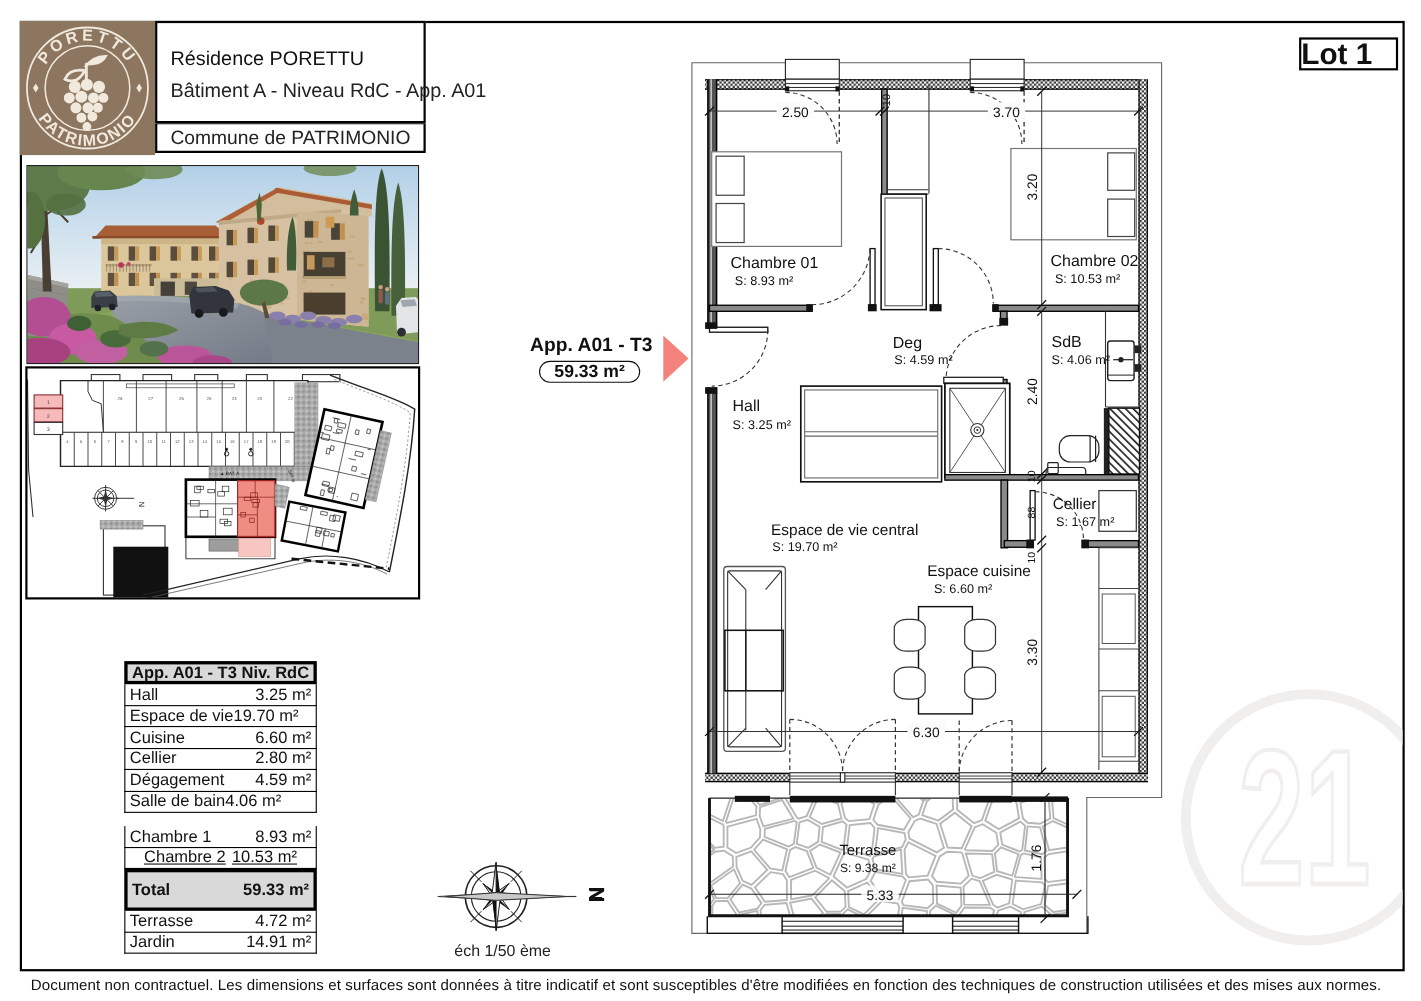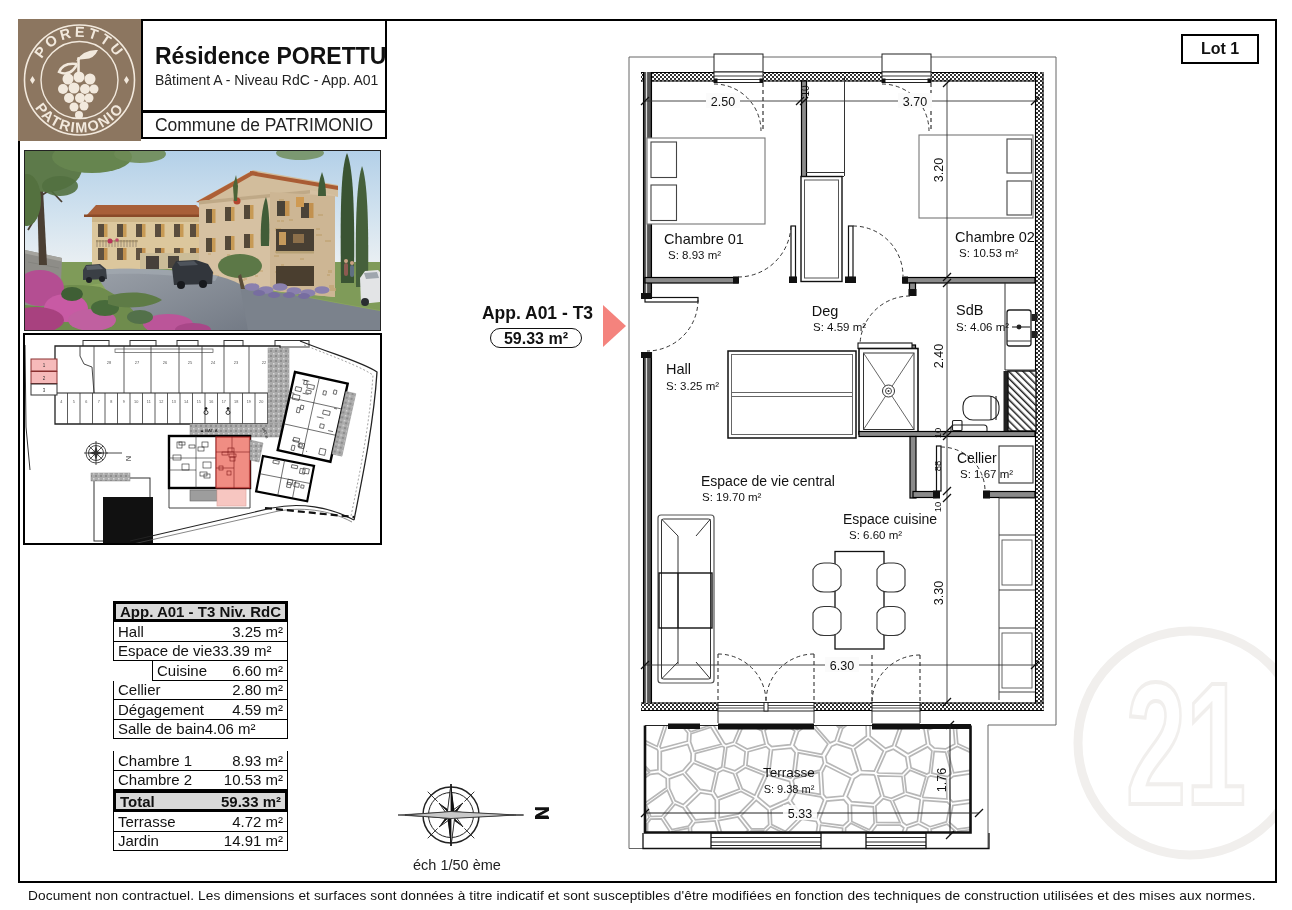--- a/index.html
+++ b/index.html
@@ -963,81 +963,81 @@
       <circle cx="62" cy="79" r="5"></circle>
       <circle cx="71" cy="79" r="4.5"></circle>
 <circle cx="56" cy="88" r="4.5"></circle>
       <circle cx="66" cy="87" r="4.5"></circle>
 <circle cx="61" cy="96" r="4"></circle>
 </g>
 </svg>
 
 <div class="abs" style="left:141px;top:19px;width:246px;height:93px;background:#fff;border:2px solid #000;"></div>
 
-<div class="abs" style="left:155px;top:43px;white-space:nowrap;font-size:23px;font-weight:bold;color:#111;">Résidence PORETTU</div>
-<div class="abs" style="left:155px;top:72px;white-space:nowrap;font-size:14px;color:#222;">Bâtiment A - Niveau RdC - App. A01</div>
+<div class="abs" style="left:155px;top:43px;white-space:nowrap;font-size:18px;font-weight:normal;color:#111;">Résidence PORETTU</div>
+<div class="abs" style="left:155px;top:72px;white-space:nowrap;font-size:18px;color:#222;">Bâtiment A - Niveau RdC - App. A01</div>
 
 <div class="abs" style="left:141px;top:112px;width:246px;height:27px;background:#fff;border:2px solid #000;border-top:1px solid #000;"></div>
 <div class="abs" style="left:141px;top:115px;width:246px;font-size:17.5px;color:#222;text-align:center;">Commune de PATRIMONIO</div>
 
 <div class="abs" style="left:24px;top:150px;width:357px;height:181px;border:1px solid #222;"></div>
 
 <div class="abs" style="left:23px;top:333px;width:359px;height:212px;border:2px solid #000;"></div>
 
 <div id="table" class="abs" style="left:113px;top:601px;width:175px;font-size:15px;color:#111;">
 <div style="border:3px solid #000;background:#d9d9d9;height:21px;display:flex;justify-content:space-between;align-items:center;padding:0 4px;font-weight:bold;">
       <span>App. A01 - T3</span>
       <span>Niv. RdC</span>
     </div>
 <div style="border:1px solid #000;border-top:none;height:19.5px;display:flex;justify-content:space-between;align-items:center;padding:0 4px;">
       <span>Hall</span>
       <span>3.25 m²</span>
     </div>
 <div style="border:1px solid #000;border-top:none;height:19.5px;display:flex;justify-content:flex-start;align-items:center;padding:0 4px;">
       <span>Espace de vie</span>
-      <span>33.39 m²</span>
-    </div>
-<div style="border:1px solid #000;border-top:none;height:19.5px;display:flex;justify-content:space-between;align-items:center;padding:0 4px;margin-left:39px;">
+      <span>19.70 m²</span>
+    </div>
+<div style="border:1px solid #000;border-top:none;height:19.5px;display:flex;justify-content:space-between;align-items:center;padding:0 4px;">
       <span>Cuisine</span>
       <span>6.60 m²</span>
     </div>
 <div style="border:1px solid #000;border-top:none;height:19.5px;display:flex;justify-content:space-between;align-items:center;padding:0 4px;">
       <span>Cellier</span>
       <span>2.80 m²</span>
     </div>
 <div style="border:1px solid #000;border-top:none;height:19.5px;display:flex;justify-content:space-between;align-items:center;padding:0 4px;">
       <span>Dégagement</span>
       <span>4.59 m²</span>
     </div>
 <div style="border:1px solid #000;border-top:none;height:19.5px;display:flex;align-items:center;padding:0 4px;">
       <span>Salle de bain</span>
       <span>4.06 m²</span>
     </div>
 <div style="border:1px solid #000;border-top:none;height:19.5px;display:flex;justify-content:space-between;align-items:center;padding:0 4px;margin-top:12px;">
       <span>Chambre 1</span>
       <span>8.93 m²</span>
     </div>
-<div style="border:1px solid #000;border-top:none;height:19.5px;display:flex;justify-content:space-between;align-items:flex-start;padding:0 4px;">
+<div style="border:1px solid #000;border-top:none;height:19.5px;display:flex;justify-content:space-between;align-items:flex-start;padding:0 17px;text-decoration:underline;">
       <span>Chambre 2</span>
       <span>10.53 m²</span>
     </div>
-<div style="border:3px solid #000;background:#d9d9d9;height:22px;display:flex;justify-content:space-between;align-items:center;padding:0 4px;font-weight:bold;">
+<div style="border:3px solid #000;background:#d9d9d9;height:22px;display:flex;justify-content:space-between;align-items:center;padding:16px 4px;font-weight:bold;">
       <span>Total</span>
       <span>59.33 m²</span>
     </div>
 <div style="border:1px solid #000;border-top:none;height:19.5px;display:flex;justify-content:space-between;align-items:center;padding:0 4px;">
       <span>Terrasse</span>
       <span>4.72 m²</span>
     </div>
 <div style="border:1px solid #000;border-top:none;height:19.5px;display:flex;justify-content:space-between;align-items:center;padding:0 4px;">
       <span>Jardin</span>
       <span>14.91 m²</span>
     </div>
 </div>
 
-<div class="abs" style="left:1181px;top:34px;width:78px;height:30px;border:2px solid #000;font-size:16px;font-weight:bold;color:#111;text-align:center;line-height:26px;">Lot 1</div>
+<div class="abs" style="left:1181px;top:34px;width:90px;height:30px;border:2px solid #000;font-size:27px;font-weight:bold;color:#111;line-height:26px;">Lot 1</div>
 
 <div class="abs" style="left:455px;top:303px;width:165px;text-align:center;font-size:17.5px;font-weight:bold;color:#111;">App. A01 - T3</div>
 <div class="abs" style="left:490px;top:328px;width:92px;height:20px;border:1.3px solid #111;border-radius:10px;text-align:center;font-size:16px;font-weight:bold;color:#111;line-height:19px;">59.33 m²</div>
 
 <div class="abs" style="left:413px;top:857px;font-size:14.5px;color:#222;">éch 1/50 ème</div>
 
 <div class="abs" style="left:28px;top:888px;width:1240px;font-size:13.7px;letter-spacing:0.1px;color:#111;white-space:nowrap;">Document non contractuel. Les dimensions et surfaces sont données à titre indicatif et sont susceptibles d'être modifiées en fonction des techniques de construction utilisées et des mises aux normes.</div>
 
 </body></html>

